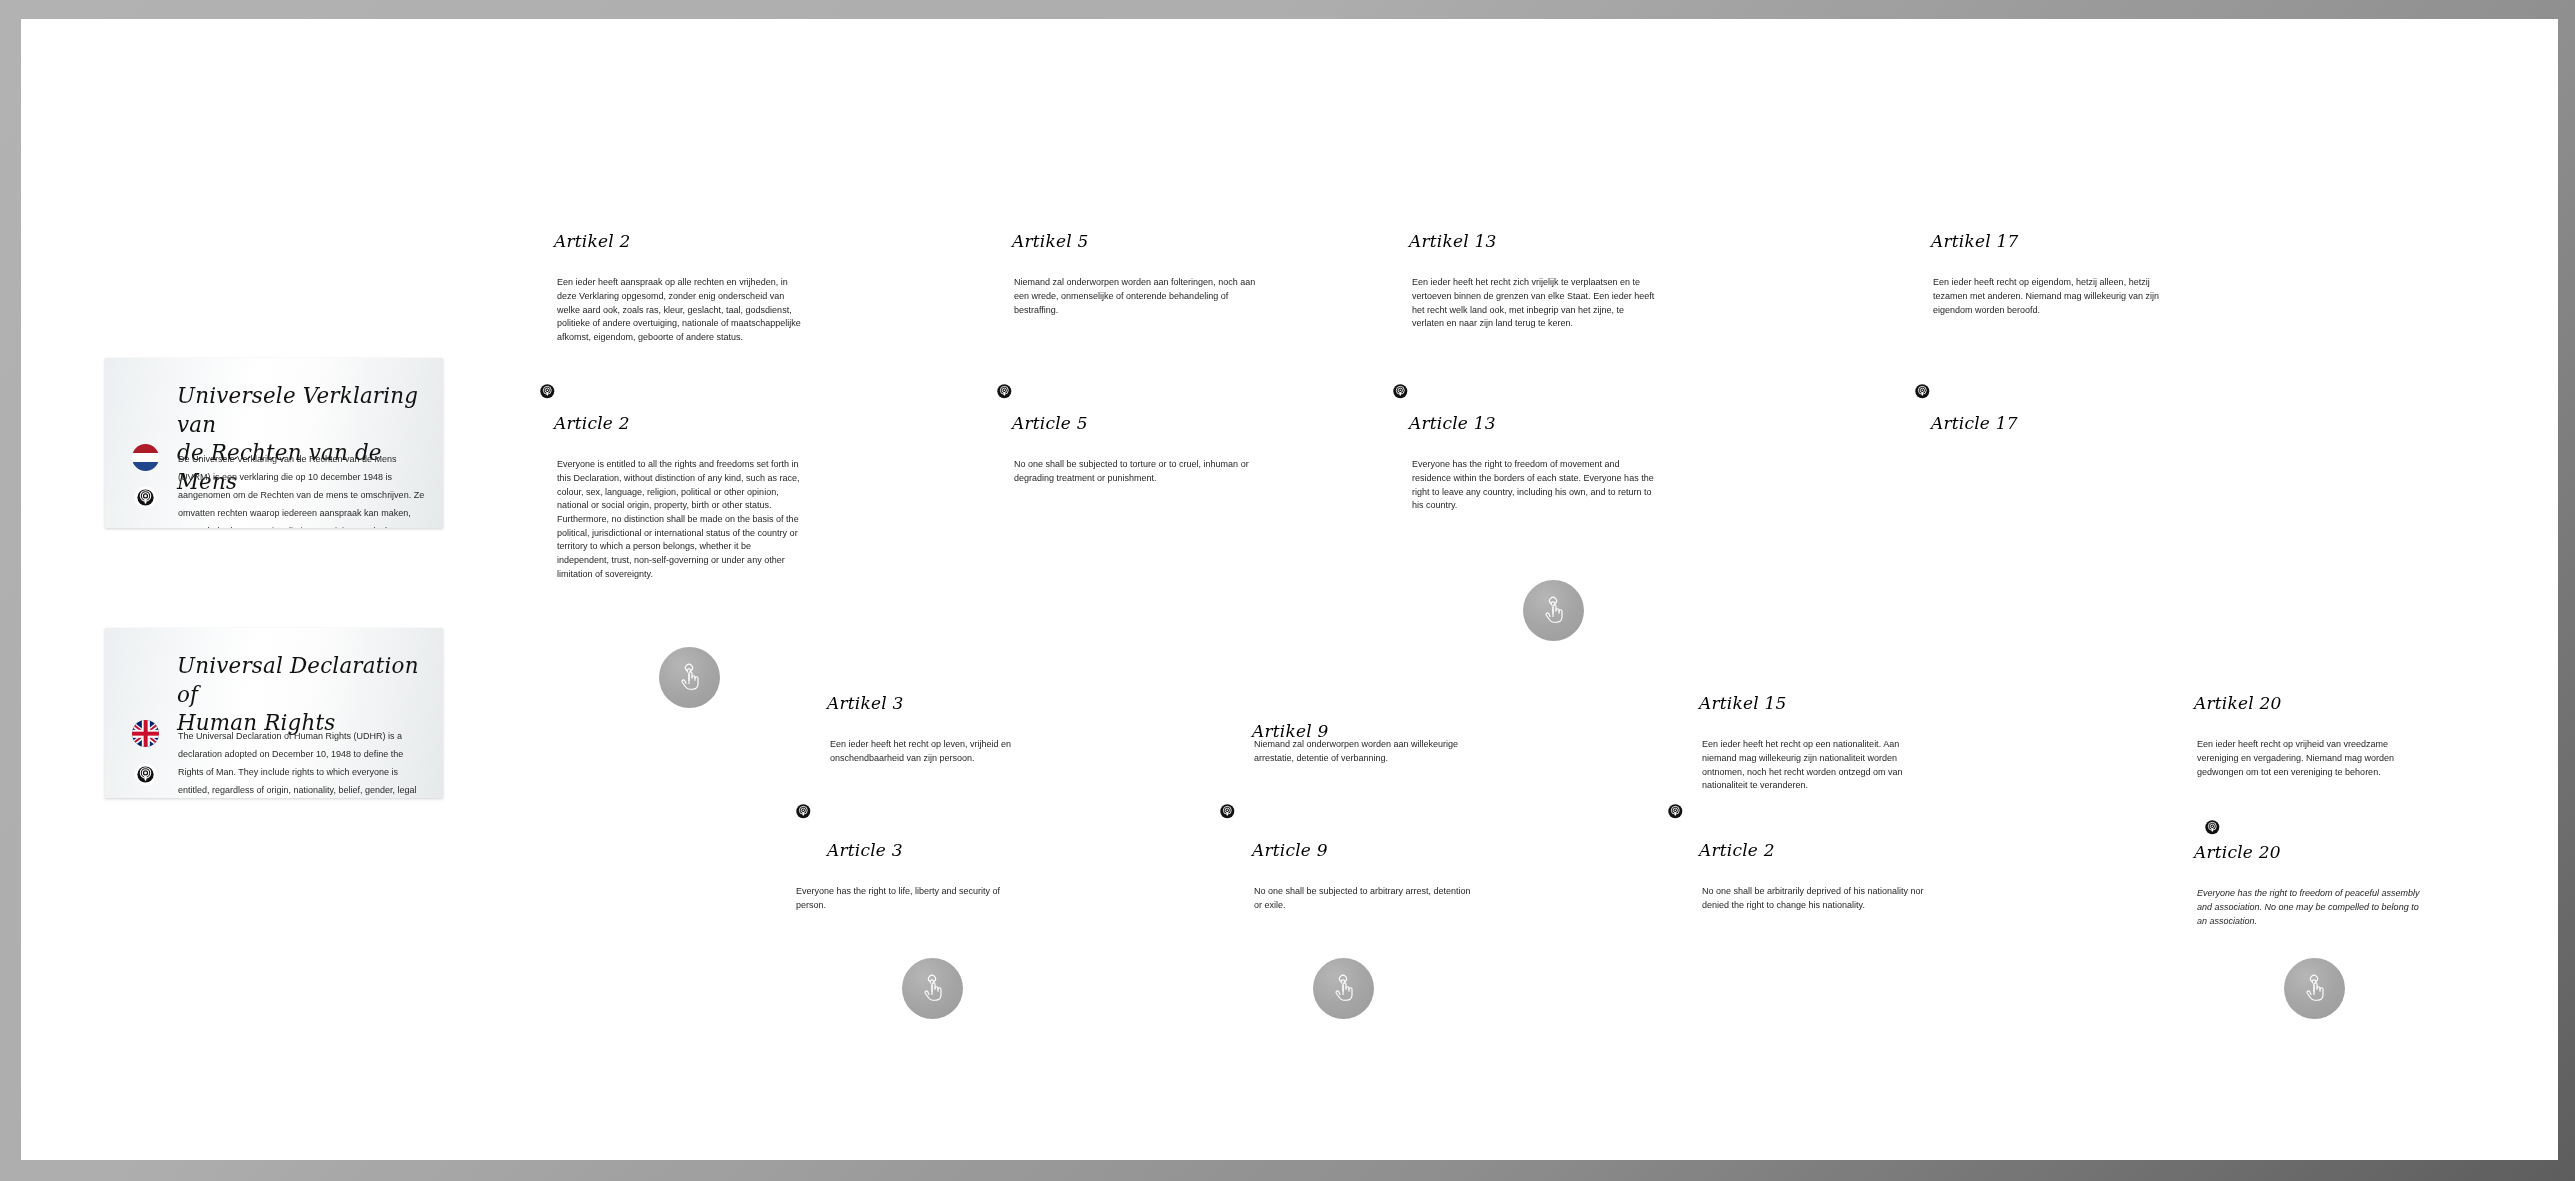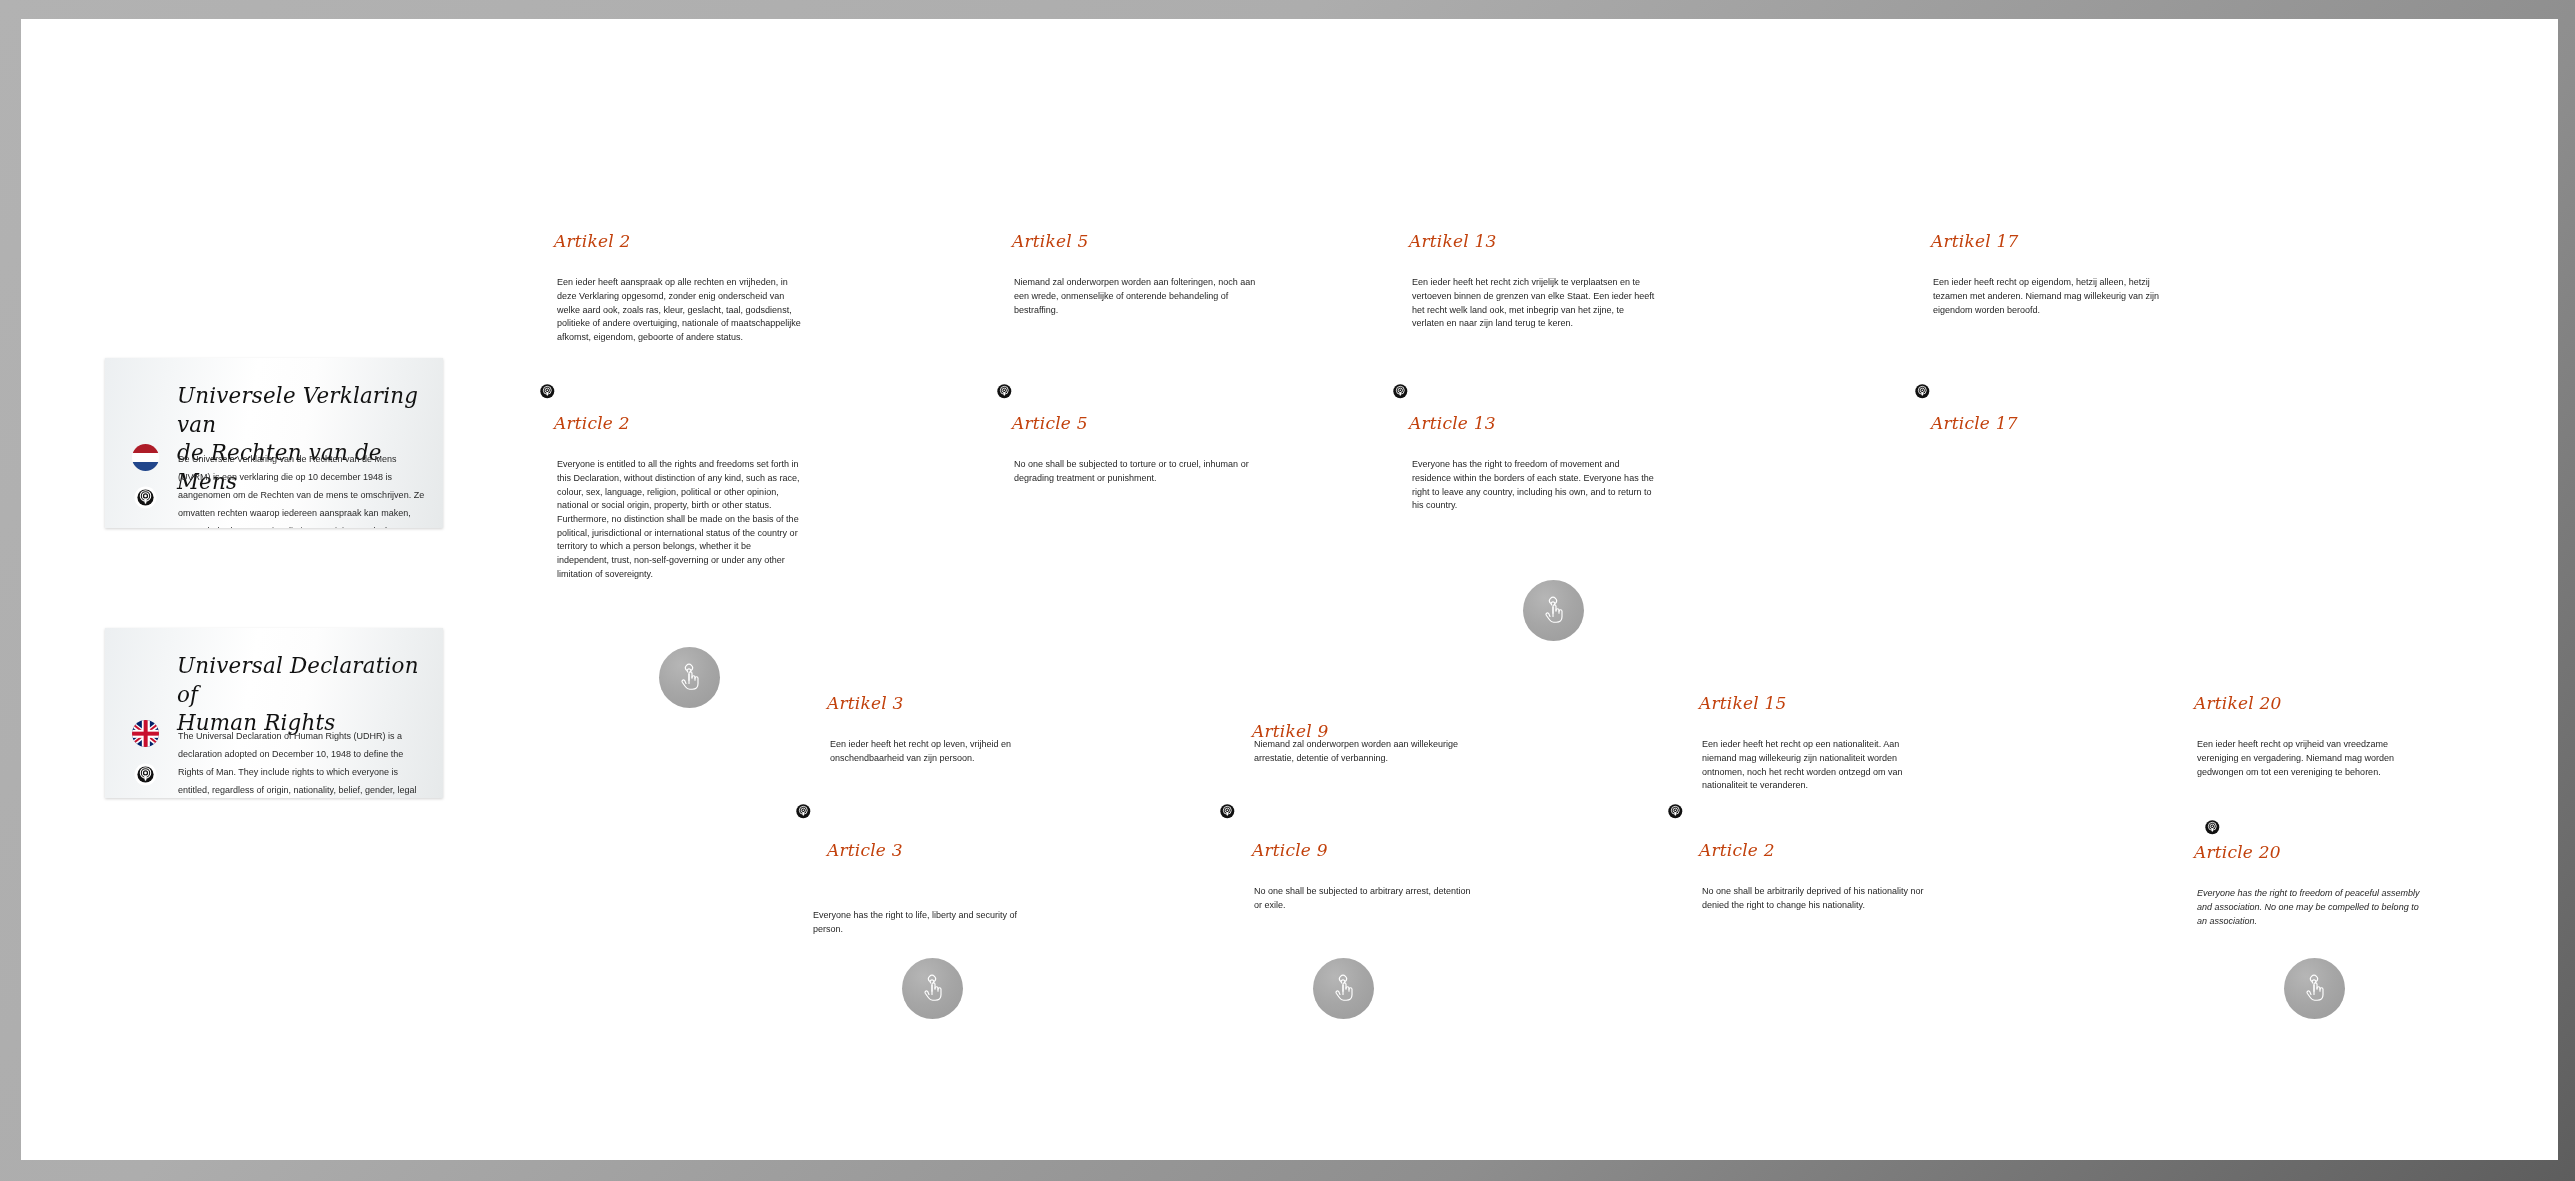--- a/index.html
+++ b/index.html
@@ -80,21 +80,21 @@
   }
   #pod-nl { top: 128px; }
   #pod-en { top: 135px; }
 
   
   .art-title {
     position: absolute;
     font-family: "DejaVu Serif", serif;
     font-style: italic;
     font-size: 17px;
-    color: #c2410c;
+    color: #000000;
     white-space: nowrap;
     letter-spacing: 0.2px;
   }
   .art-body {
     position: absolute;
     font-size: 9px;
     line-height: 1.52;
     color: #262626;
   }
   .art-body p + p { margin-top: 1.5em; }
@@ -245,21 +245,21 @@
   <div class="pod-ico" style="left:775px; top:785px;">
     <svg viewBox="0 0 44 44" width="14.6" height="14.6">
         <circle cx="22" cy="22" r="21" fill="#111"></circle>
         <circle cx="22" cy="19" r="12" fill="none" stroke="#fff" stroke-width="2.6"></circle>
         <circle cx="22" cy="19" r="6.6" fill="none" stroke="#fff" stroke-width="2.6"></circle>
         <circle cx="22" cy="19" r="2.4" fill="#fff"></circle>
         <path d="M19 24.5 h6 l-1.3 9 a1.7 1.7 0 0 1 -3.4 0 z" fill="#fff"></path>
       </svg>
   </div>
   <div class="art-title" style="left:806px; top:821px;">Article 3</div>
-  <div class="art-body" style="left:792px; top:866px; width:224px;margin-top:24px;">Everyone has the right to life, liberty and security of person.</div>
+  <div class="art-body" style="left:775px; top:866px; width:224px;">Everyone has the right to life, liberty and security of person.</div>
   <div class="tap-btn" style="left:881px; top:939px;">
     <svg viewBox="0 0 64 64" fill="none" stroke="#fff" stroke-width="2.3" stroke-linecap="round" stroke-linejoin="round">
       <path d="M25 16.5a7 7 0 1 1 10 0"></path>
       <path d="M27.5 20a3.6 3.6 0 1 1 5 0"></path>
       <path d="M30 24v19"></path>
       <path d="M30 36.5v-14a3 3 0 0 1 6 0v10"></path>
       <path d="M36 30.5a3 3 0 0 1 6 0v6"></path>
       <path d="M42 32.5a3 3 0 0 1 6 0v11c0 6.5-4.5 11-11.5 11h-5c-4 0-6-1.5-8.5-5l-6.5-9a3 3 0 0 1 4.6-3.8L24 43"></path>
     </svg>
   </div>

